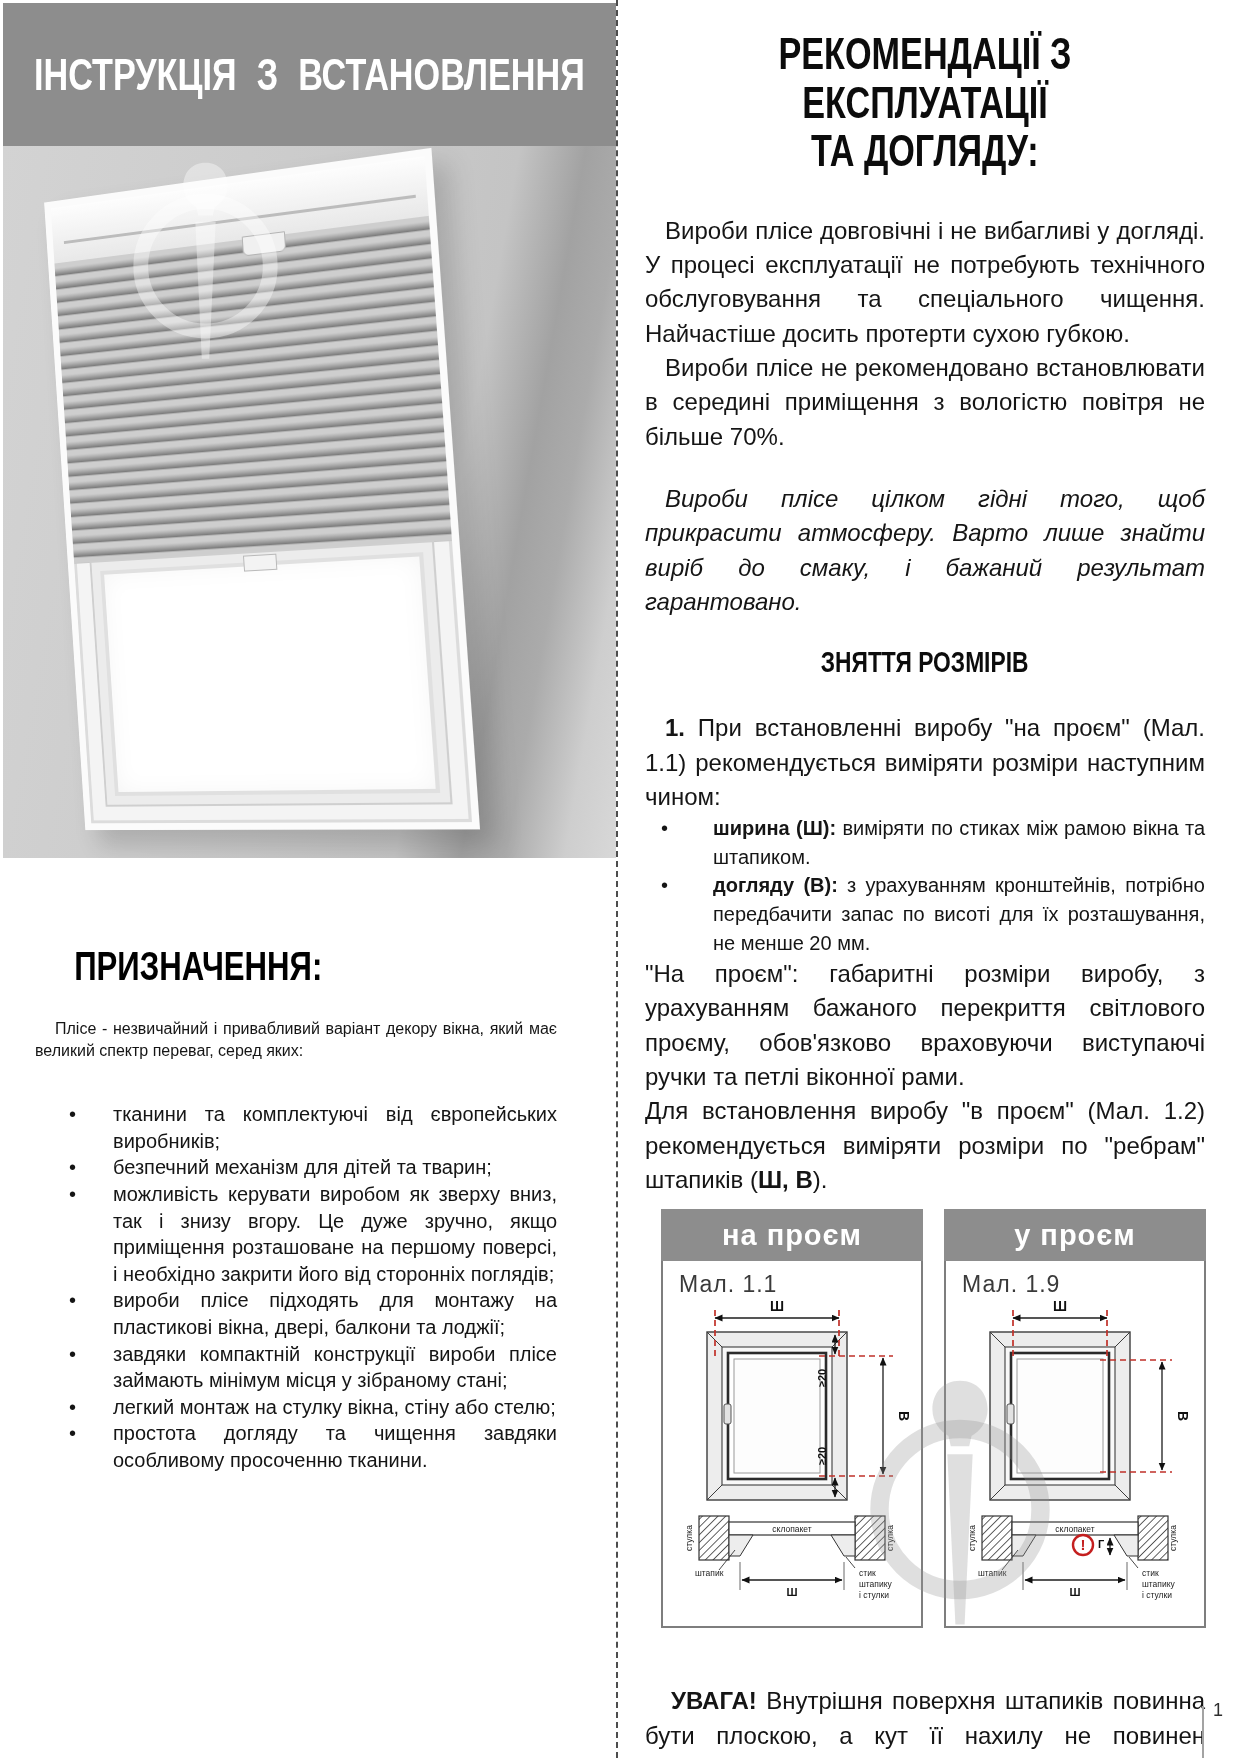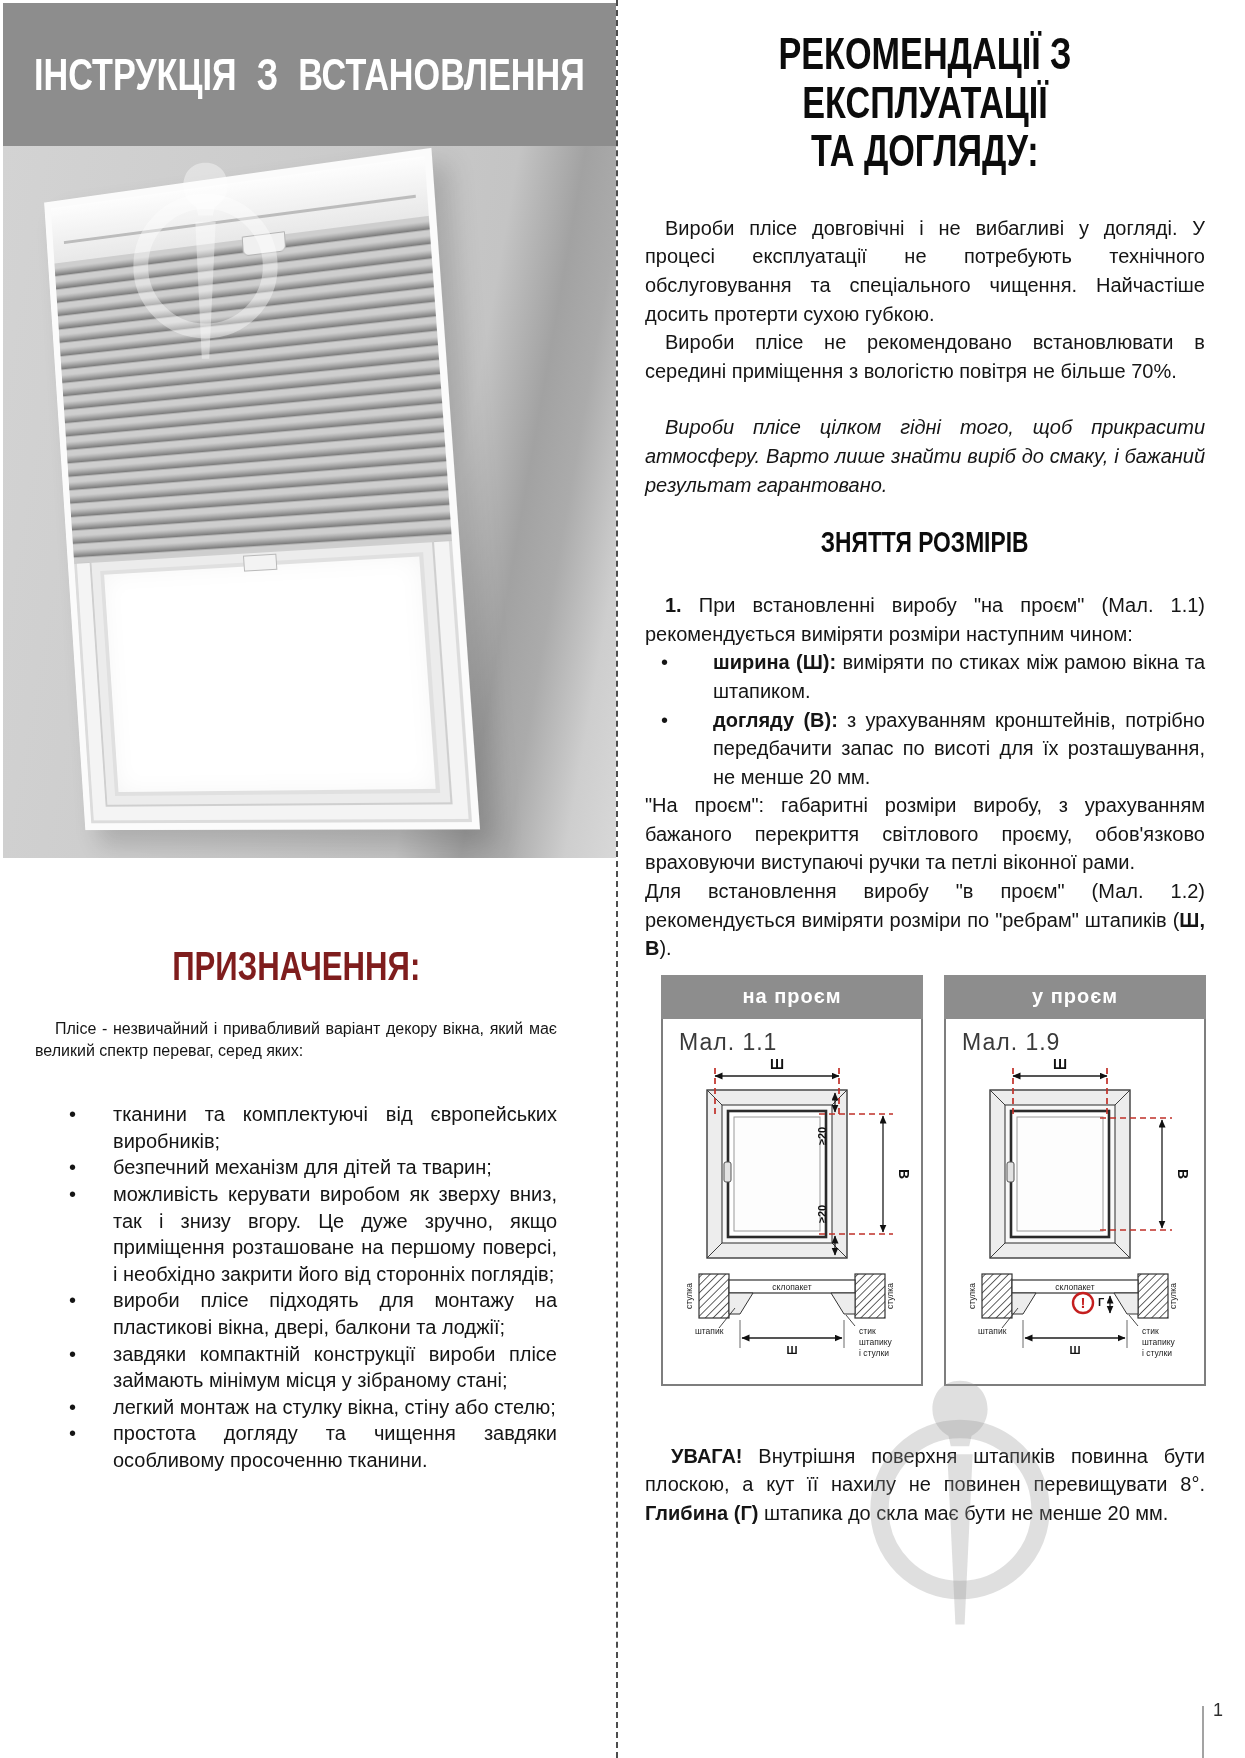--- a/index.html
+++ b/index.html
@@ -34,43 +34,43 @@
     background:repeating-linear-gradient(to bottom,#cecece 0 5px,#b1b1b1 8px,#7e7e7e 12.5px,#cecece 14px); }
   .ptab { position:absolute; top:-3px; left:52%; width:42px; height:18px;
     background:#f0f0f0; border:1px solid #b3b3b3; border-radius:0 0 6px 6px; }
   .ppane { position:absolute; top:58%; left:5%; right:5%; bottom:3%;
     background:#ffffff; border:9px solid #ececec; outline:2px solid #cfcfcf;
     box-shadow:inset 0 0 0 4px #e0e0e0, inset 0 0 28px rgba(0,0,0,.05); }
   .ptab2 { position:absolute; top:-7px; left:46%; width:32px; height:14px;
     background:#f3f3f3; border:1px solid #b9b9b9; }
 
   .purpose { position:absolute; left:35px; top:905px; width:522px; }
-  .purpose h2 { margin:38px 0 0 0; text-align:center; font-size:41px; font-weight:800; color:#7f1d1d; }
+  .purpose h2 { margin:38px 0 0 0; text-align:left; font-size:41px; font-weight:800; color:#000000; }
   .purpose .intro { margin:28px 0 0 0; text-align:justify; font-size:16px; line-height:1.35; text-indent:20px; }
   .blist { margin-top:40px; }
   .blt { position:relative; padding-left:78px; text-align:justify; font-size:20px; line-height:1.33; }
   .blt::before { content:"\2022"; position:absolute; left:34px; top:0; font-size:20px; }
 
   
   .rcol { position:absolute; left:645px; top:30px; width:560px; }
   .rtitle { text-align:center; font-size:45px; font-weight:800; line-height:1.08; color:#0c0c0c; }
-  .rcol p { margin:0; font-size:20px; line-height:1.43; text-align:justify; }
+  .rcol p { margin:0; font-size:24px; line-height:1.43; text-align:justify; }
   .p-ind { text-indent:20px; }
   .care1 { margin-top:38px !important; }
   .care3 { margin-top:28px !important; font-style:italic; }
   .h-sizing { margin:26px 0 0 0; text-align:center; font-size:30px; font-weight:800; color:#0c0c0c; }
   .step { margin-top:32px !important; }
   .sblt { position:relative; padding-left:68px; font-size:20px; line-height:1.43; text-align:justify; }
   .sblt::before { content:"\2022"; position:absolute; left:16px; top:0; }
   .bold { font-weight:700; }
 
   
   .figs { display:flex; justify-content:space-between; width:545px; margin:12px 0 0 16px; }
   .fig { width:262px; }
-  .fig-h { height:44px; background:#8d8d8d; color:#fff; font-weight:700; font-size:20px;
+  .fig-h { height:52px; background:#8d8d8d; color:#fff; font-weight:700; font-size:29px;
     letter-spacing:1px; display:flex; align-items:center; justify-content:center; }
   .fig-b { border:2px solid #7e7e7e; border-top:none; background:#fff; height:367px; box-sizing:border-box; }
   .fig-cap { padding:10px 0 0 16px; font-size:23px; color:#3a3a3a; letter-spacing:1px; }
   .svgwin, .svgsec { display:block; margin:0 auto; }
 
   .frm  { fill:#ededed; stroke:#3c3c3c; stroke-width:1.4; }
   .frm2 { fill:#f8f8f8; stroke:#3c3c3c; stroke-width:1.1; }
   .mit  { stroke:#3c3c3c; stroke-width:1; }
   .sash { fill:#ffffff; stroke:#2b2b2b; stroke-width:2.6; }
   .glass{ fill:#fdfdfd; stroke:#9a9a9a; stroke-width:1; }

